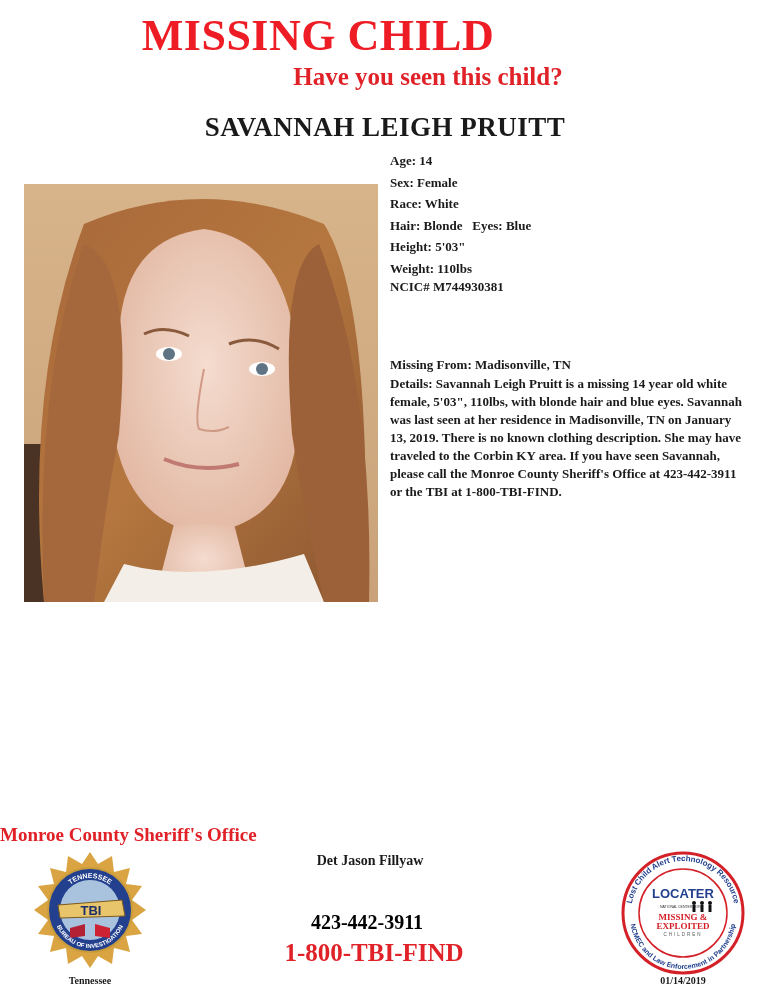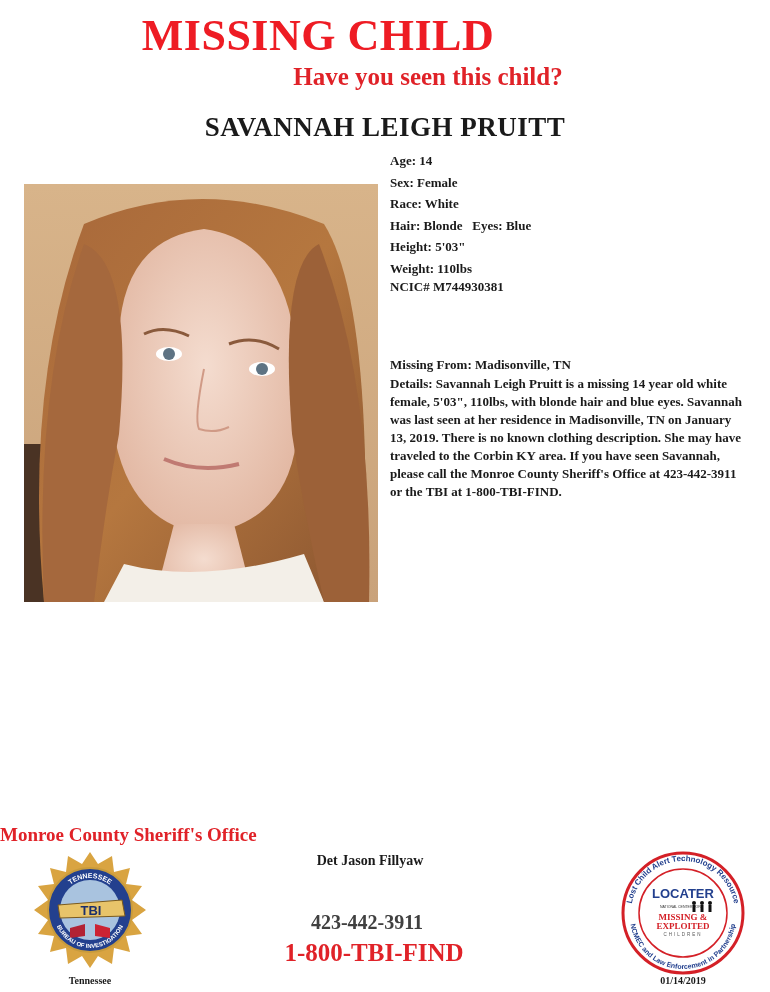--- a/index.html
+++ b/index.html
@@ -39,21 +39,21 @@
     }
     .agency {
       left: 0; width: 702px; top: 824px; text-align: left; font-size: 19px; font-weight: bold; color: #e02228;
       padding-right: 8px; box-sizing: border-box;
     }
     .detective {
       left: 0; width: 748px; top: 853px; text-align: center; font-size: 14px; font-weight: bold; color: #1a1a1a;
       padding-right: 8px; box-sizing: border-box;
     }
     .phone1 {
-      left: 0; width: 770px; top: 911px; text-align: center; font-size: 20px; font-weight: bold; color: #404040;
+      left: 0; width: 770px; top: 911px; text-align: center; font-size: 20px; font-weight: bold; color: #000000;
       padding-right: 36px; box-sizing: border-box;
     }
     .phone2 {
       left: 0; width: 770px; top: 939px; text-align: center; font-size: 25px; font-weight: bold; color: #e02228;
       padding-right: 22px; box-sizing: border-box;
     }
     .tbi-logo { left: 30px; top: 850px; width: 120px; height: 120px; }
     .tbi-caption { left: 30px; width: 120px; top: 975px; text-align: center; font-size: 10px; font-weight: bold; }
     .ncmec-logo { left: 618px; top: 848px; width: 130px; height: 130px; }
     .ncmec-caption { left: 618px; width: 130px; top: 975px; text-align: center; font-size: 10px; font-weight: bold; }

